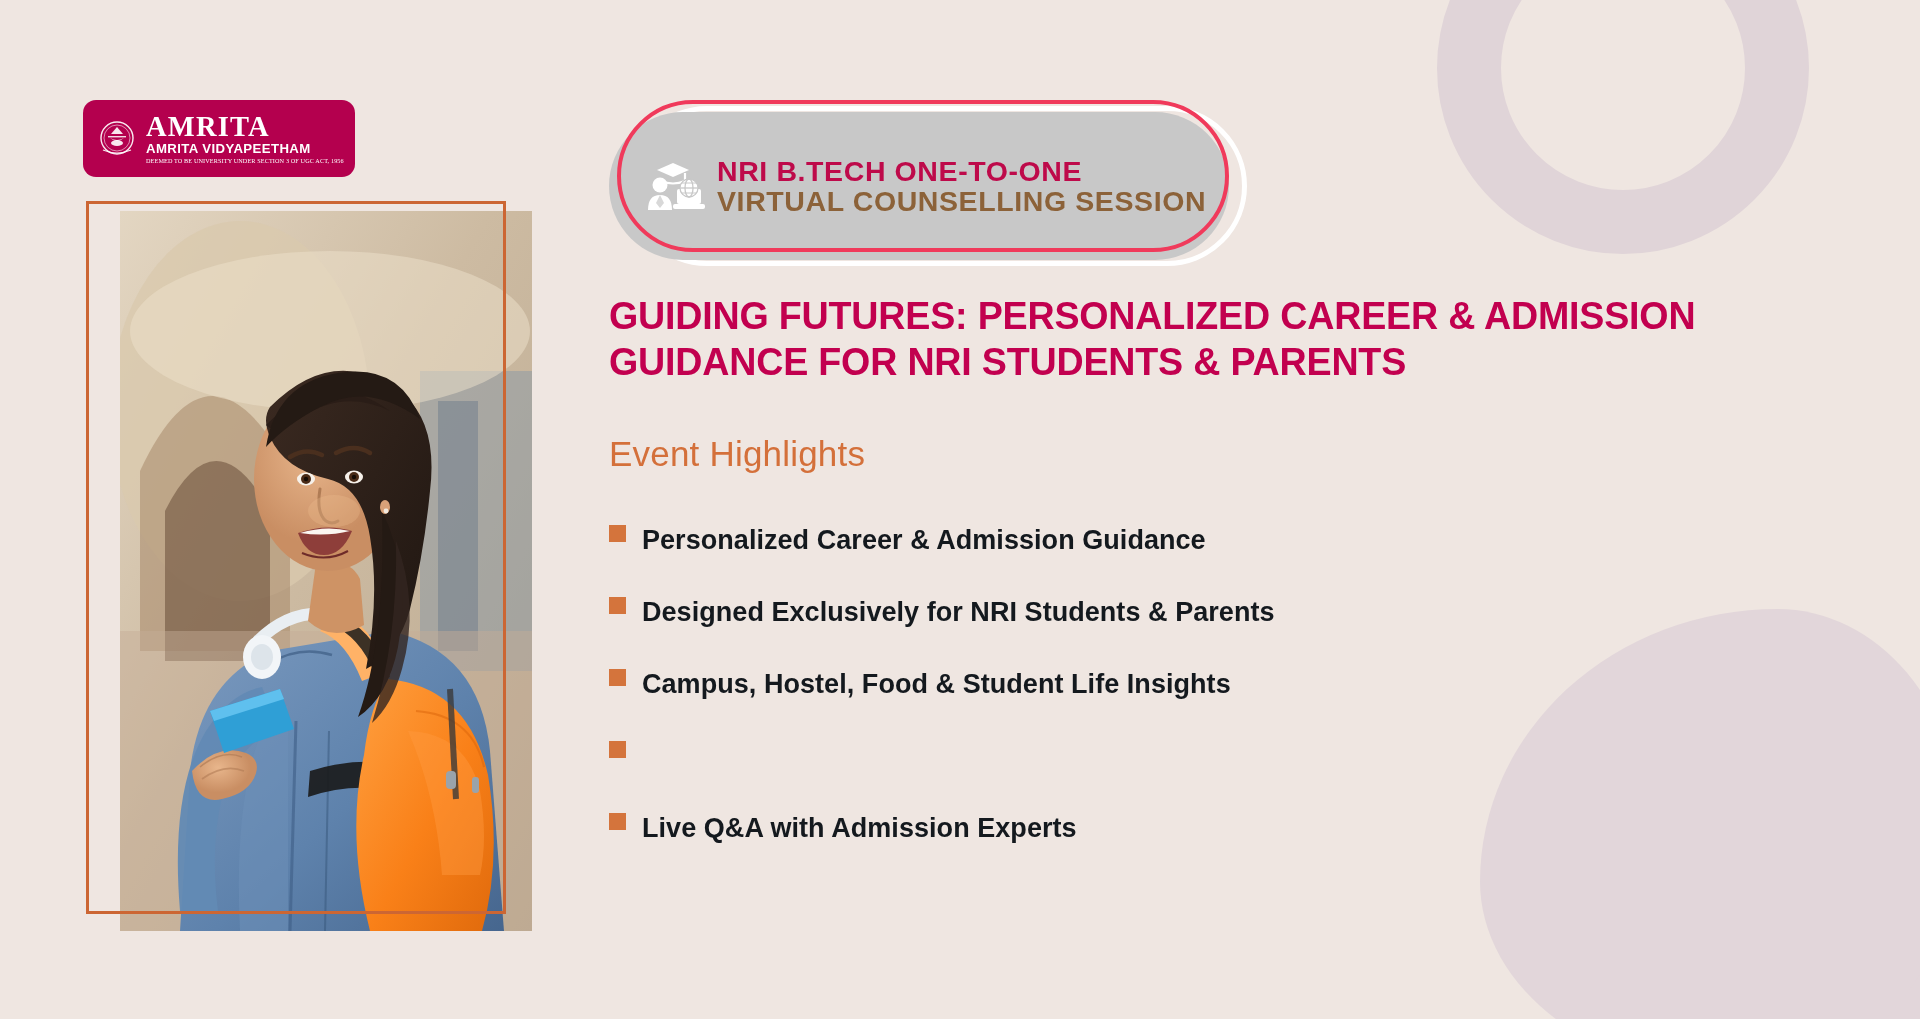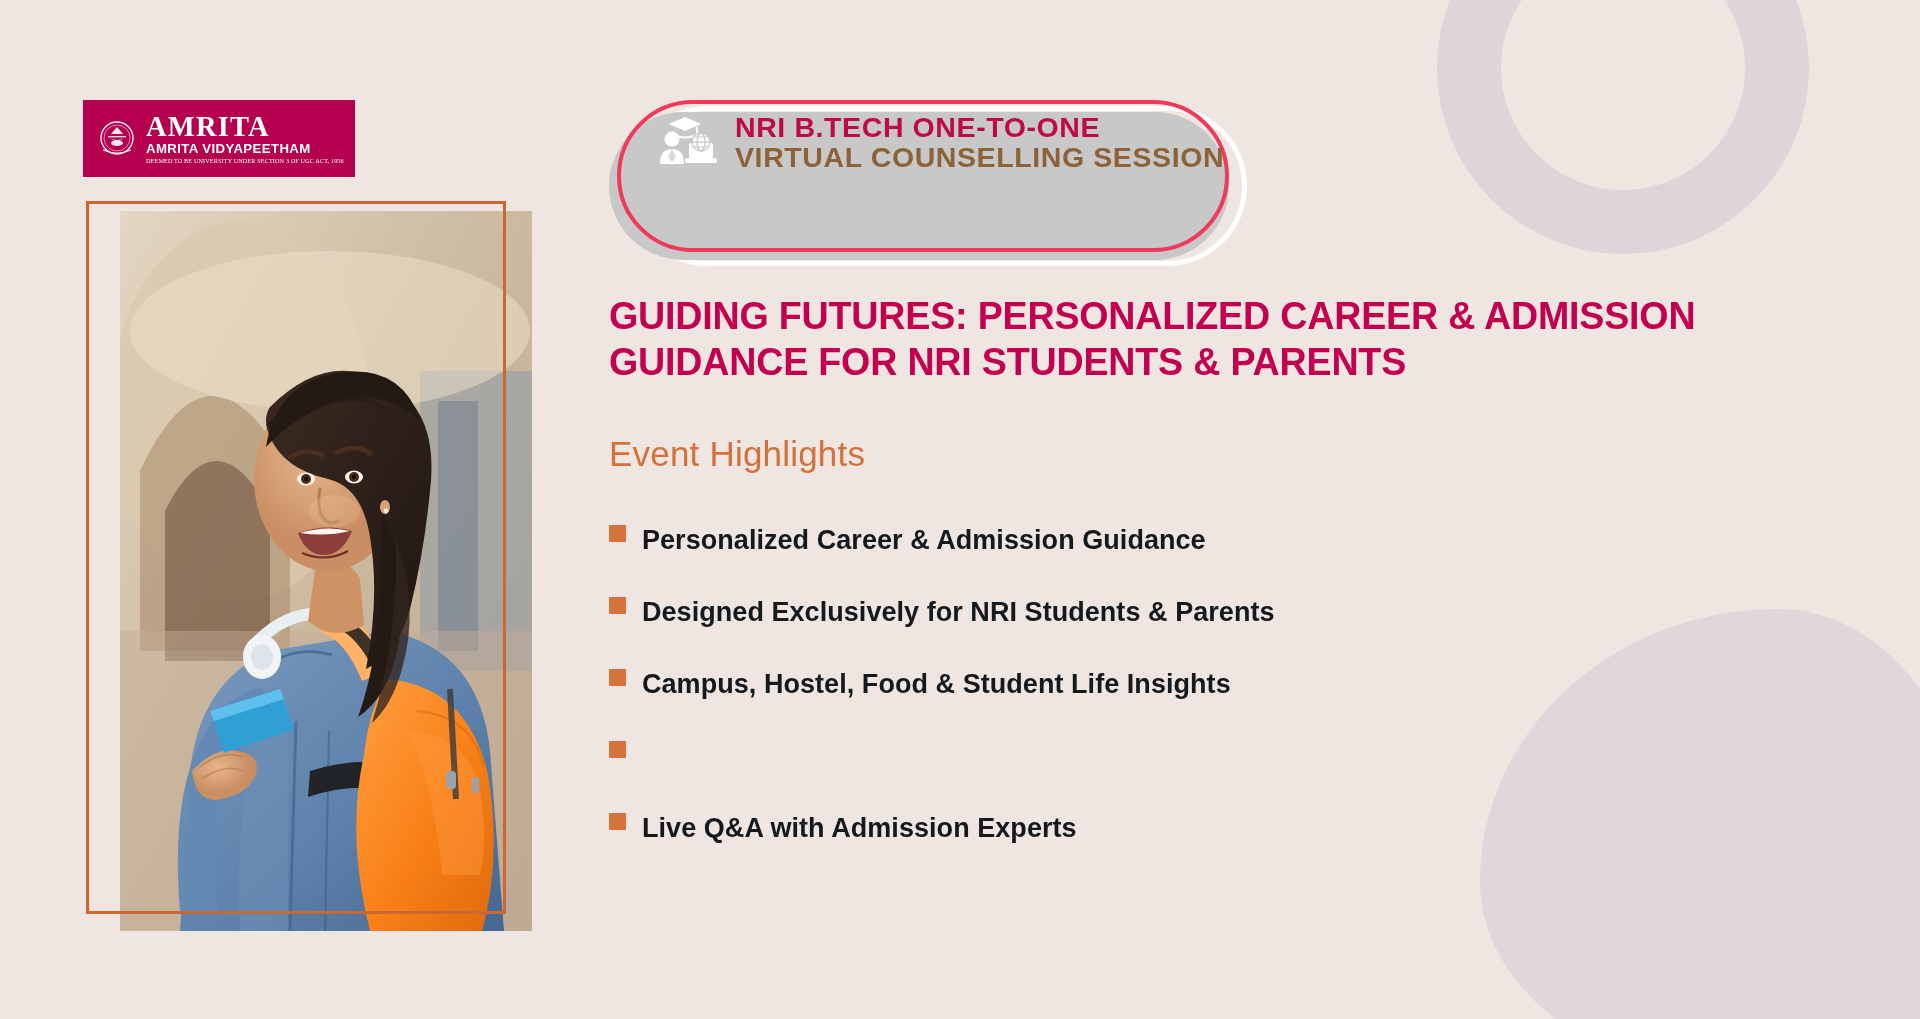--- a/index.html
+++ b/index.html
@@ -35,21 +35,21 @@
     background:#E2D6DA;
     border-radius:50% 50% 40% 60% / 50% 40% 60% 50%;
   }
 
   
   .logo-card {
     position:absolute;
     left:83px; top:100px;
     width:272px; height:77px;
     background:#B4004E;
-    border-radius:0;
+    border-radius:13px;
     display:flex; align-items:center;
     padding:0 10px 0 14px;
     gap:9px;
   }
   .logo-crest { width:40px; height:40px; flex:0 0 auto; }
   .logo-words { display:flex; flex-direction:column; align-items:flex-start; line-height:1; }
   .logo-name {
     color:#fff; font-size:28.5px; font-weight:bold;
     letter-spacing:1.2px; font-family:"Liberation Serif", serif;
   }
@@ -98,24 +98,24 @@
     z-index:2;
   }
   .pill-outline {
     position:absolute; left:8px; top:0px;
     width:612px; height:152px;
     border:4px solid #F03A5B;
     border-radius:80px;
     z-index:4;
   }
   .pill-content {
-    position:absolute; left:12px; top:12px;
+    position:absolute; left:0; top:12px;
     width:620px; height:148px;
-    display:flex; align-items:flex-start;
-    padding-left:36px; gap:16px;
+    display:flex; align-items:center;
+    padding-left:36px; gap:10px;
     z-index:5;
   }
   .pill-icon { width:62px; height:56px; flex:0 0 auto; }
   .pill-lines { display:flex; flex-direction:column; line-height:1.06; }
   .pill-l1 {
     color:#BE0A4A; font-size:28.5px; font-weight:bold;
     letter-spacing:0.6px; white-space:nowrap;
   }
   .pill-l2 {
     color:#8C6239; font-size:28.5px; font-weight:bold;

